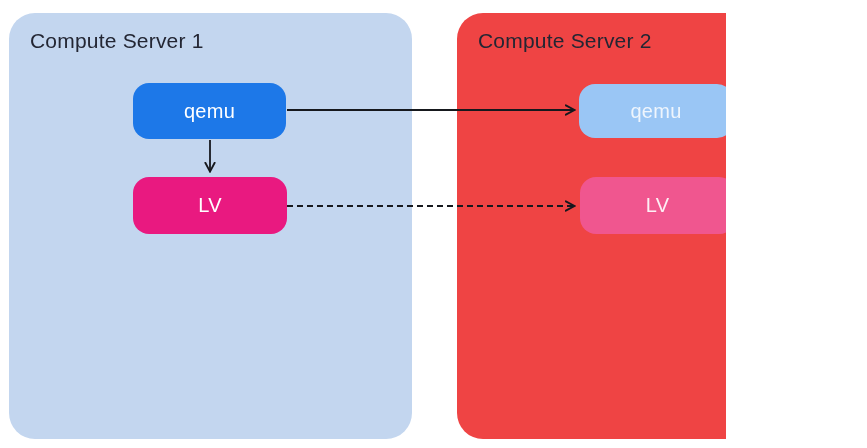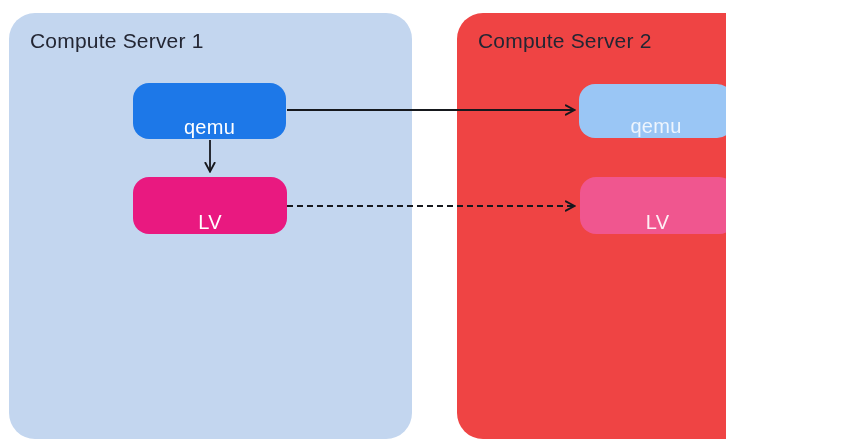--- a/index.html
+++ b/index.html
@@ -28,21 +28,21 @@
     top: 15px;
     left: 21px;
     font-size: 21px;
     line-height: 1.2;
     letter-spacing: 0.2px;
     font-weight: 400;
   }
   .node {
     position: absolute;
     display: flex;
-    align-items: flex-end;
+    align-items: center;
     justify-content: center;
     border-radius: 16px;
     font-size: 20px;
     letter-spacing: 0.3px;
   }
   .node-qemu-1 { left: 133px; top: 83px;  width: 153px; height: 56px; }
   .node-lv-1   { left: 133px; top: 177px; width: 154px; height: 57px; }
   .node-qemu-2 { left: 579px; top: 84px;  width: 154px; height: 54px; }
   .node-lv-2   { left: 580px; top: 177px; width: 155px; height: 57px; }
   .edges-layer {

